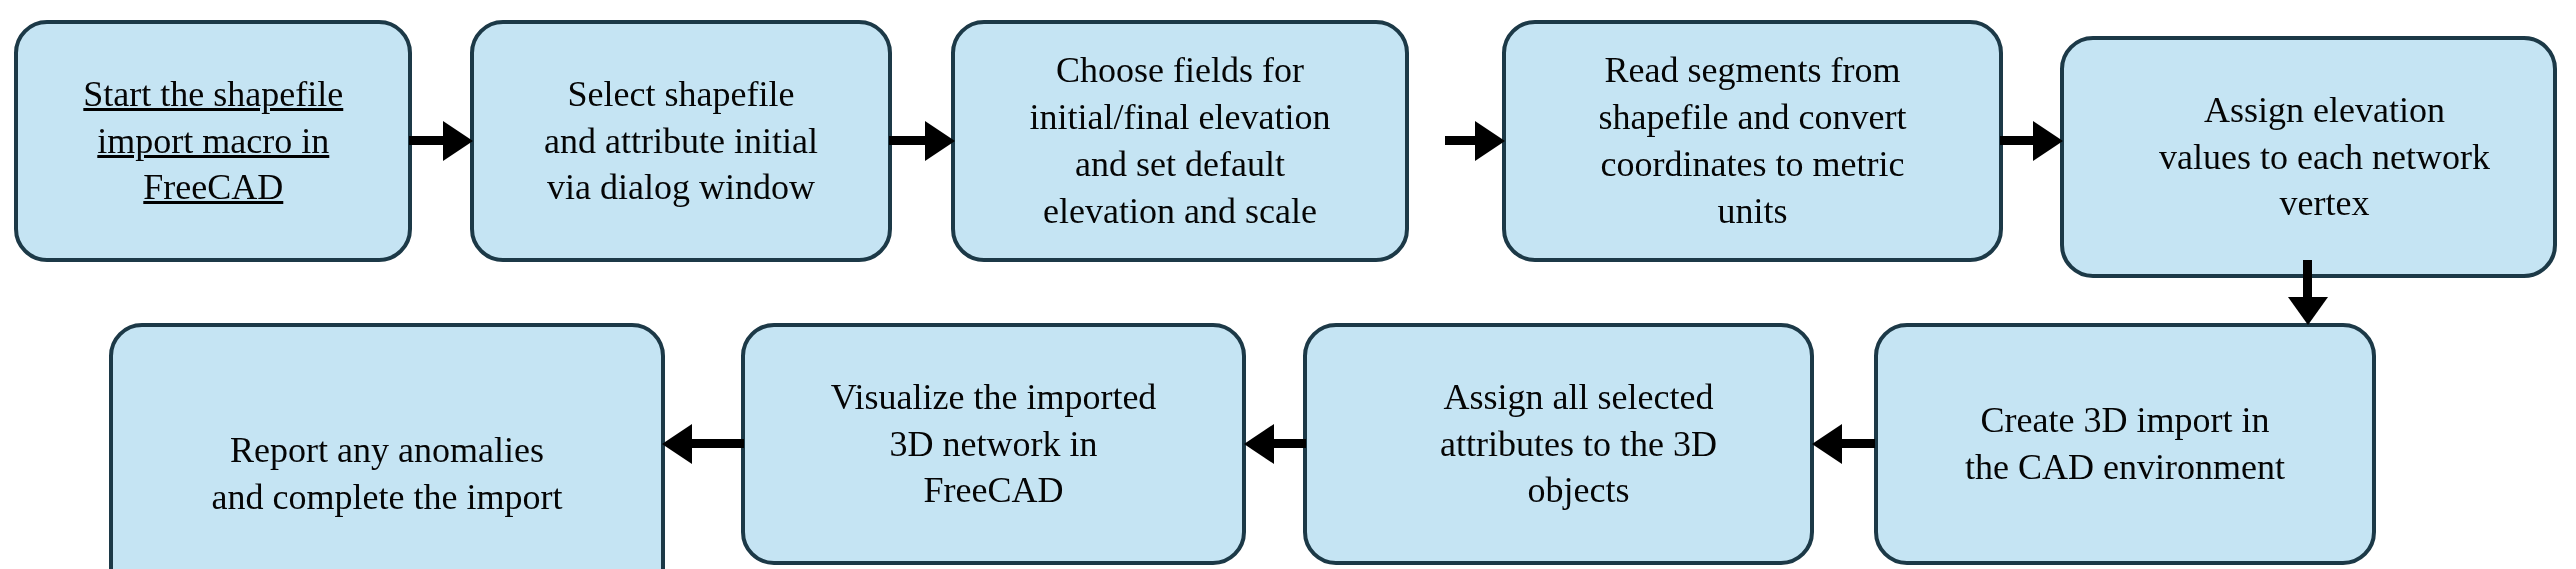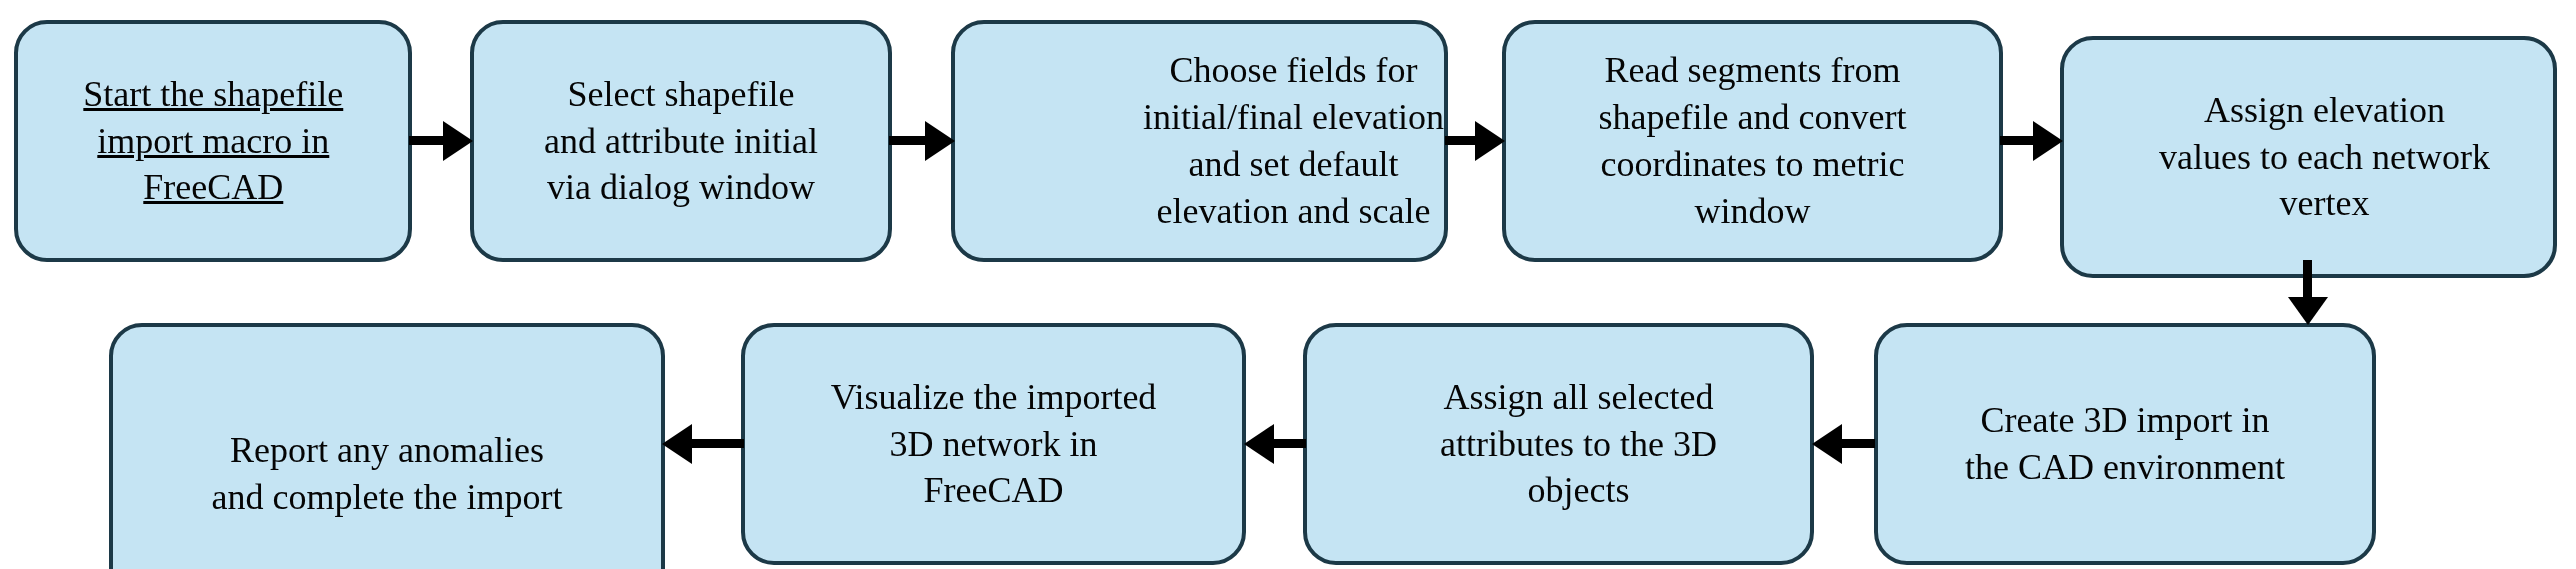--- a/index.html
+++ b/index.html
@@ -89,32 +89,32 @@
 import macro in
 FreeCAD</span>
   </div>
 
   <div class="node" style="left:470px; top:20px; width:422px; height:242px;">
     <span class="node-label">Select shapefile
 and attribute initial
 via dialog window</span>
   </div>
 
-  <div class="node" style="left:951px; top:20px; width:497px; height:242px;justify-content:flex-end;">
+  <div class="node" style="left:951px; top:20px; width:458px; height:242px;">
     <span class="node-label">Choose fields for
 initial/final elevation
 and set default
 elevation and scale</span>
   </div>
 
   <div class="node" style="left:1502px; top:20px; width:501px; height:242px;">
     <span class="node-label">Read segments from
 shapefile and convert
 coordinates to metric
-window</span>
+units</span>
   </div>
 
   <div class="node" style="left:2060px; top:36px; width:497px; height:242px;padding-left:32px;">
     <span class="node-label">Assign elevation
 values to each network
 vertex</span>
   </div>
 
   <div class="node" style="left:1874px; top:323px; width:502px; height:242px;">
     <span class="node-label">Create 3D import in

